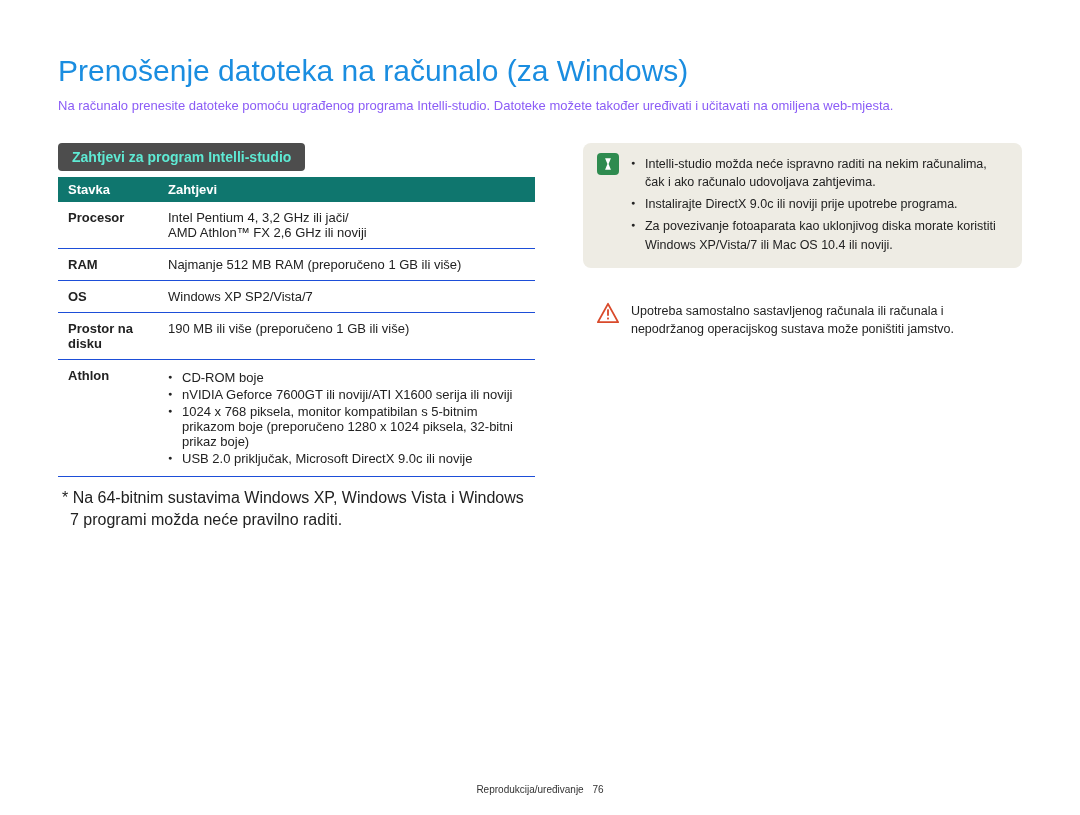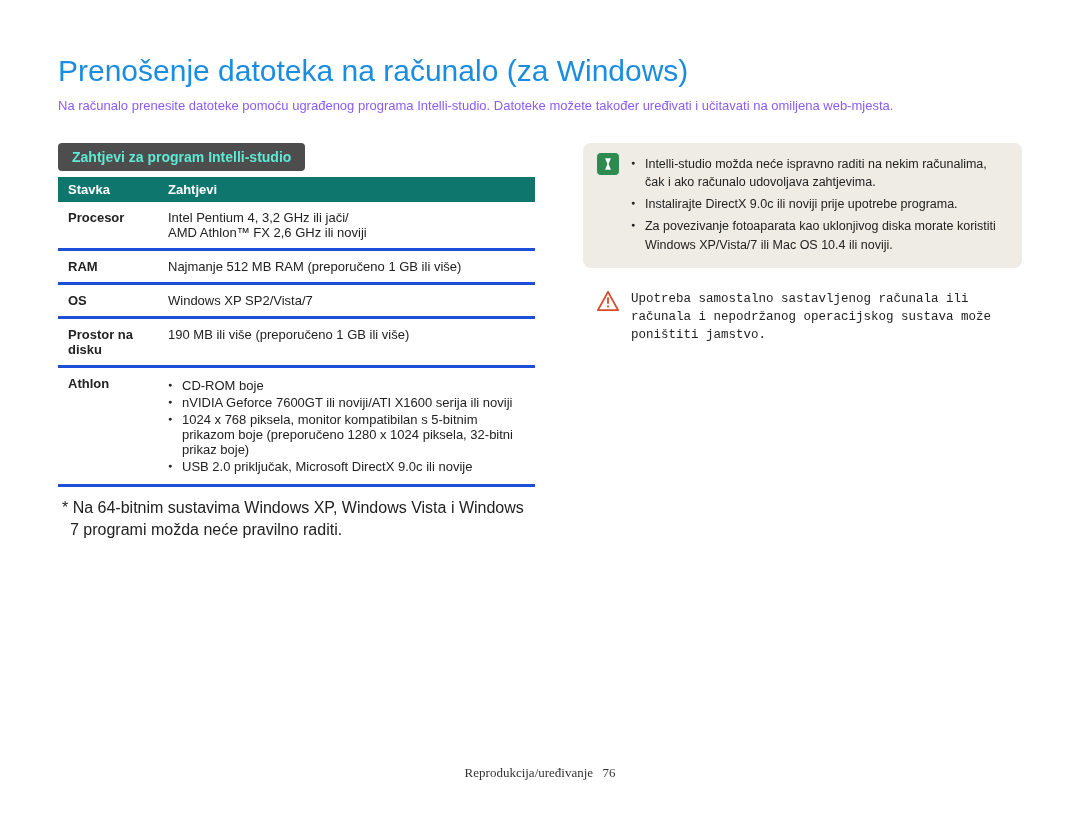--- a/index.html
+++ b/index.html
@@ -50,21 +50,21 @@
   table.req thead th {
     background: #0f766e;
     color: #fff;
     font-weight: bold;
     text-align: left;
     padding: 5px 10px;
     font-size: 13px;
   }
   table.req thead th:first-child { width: 100px; }
   table.req tbody td {
-    border-bottom: 3px solid #1d4ed8;
+    border-bottom: 1px solid #1d4ed8;
     padding: 8px 10px;
     vertical-align: top;
   }
   table.req tbody td:first-child { font-weight: bold; }
   ul.bul { list-style: none; padding: 0; }
   ul.bul li { position: relative; padding-left: 14px; margin: 2px 0; }
   ul.bul li::before {
     content: "●"; position: absolute; left: 0; top: 3px; font-size: 7px;
   }
   .footnote {
@@ -74,47 +74,46 @@
     text-indent: -8px;
     line-height: 1.4;
   }
   .notebox {
     display: flex;
     gap: 12px;
     background: #eeece4;
     border-radius: 8px;
     padding: 10px 14px;
   }
-  .notebox + .notebox-plain { margin-top: 20px; font-family: Liberation Mono, monospace; }
+  .notebox + .notebox-plain { margin-top: 32px; }
   .notebox-plain {
     display: flex;
     gap: 12px;
     padding: 2px 14px;
   }
   .icon-info {
     width: 22px; height: 22px; flex: 0 0 22px;
     border-radius: 4px; background: #2e8b4f;
     display: flex; align-items: center; justify-content: center;
   }
   .icon-info svg { width: 14px; height: 14px; }
   .icon-warn {
     width: 22px; height: 22px; flex: 0 0 22px;
     display: flex; align-items: center; justify-content: center;
   }
   .icon-warn svg { width: 22px; height: 22px; }
   .note-content { font-size: 12.5px; line-height: 1.45; }
   .note-content ul.bul li { margin-bottom: 4px; }
   .footer {
     position: absolute;
-    bottom: 34px;
+    bottom: 20px;
     width: 100%;
     text-align: center;
-    font-size: 13px;
+    font-size: 10px;
     color: #333;
-    font-family: Liberation Serif, serif;
   }
   .footer .pn { margin-left: 6px; }
 </style>
 </head>
 <body>
 
 <div class="page">
   <h1 class="title">Prenošenje datoteka na računalo (za Windows)</h1>
   <p class="intro">Na računalo prenesite datoteke pomoću ugrađenog programa Intelli-studio. Datoteke možete također uređivati i učitavati na omiljena web-mjesta.</p>
 

